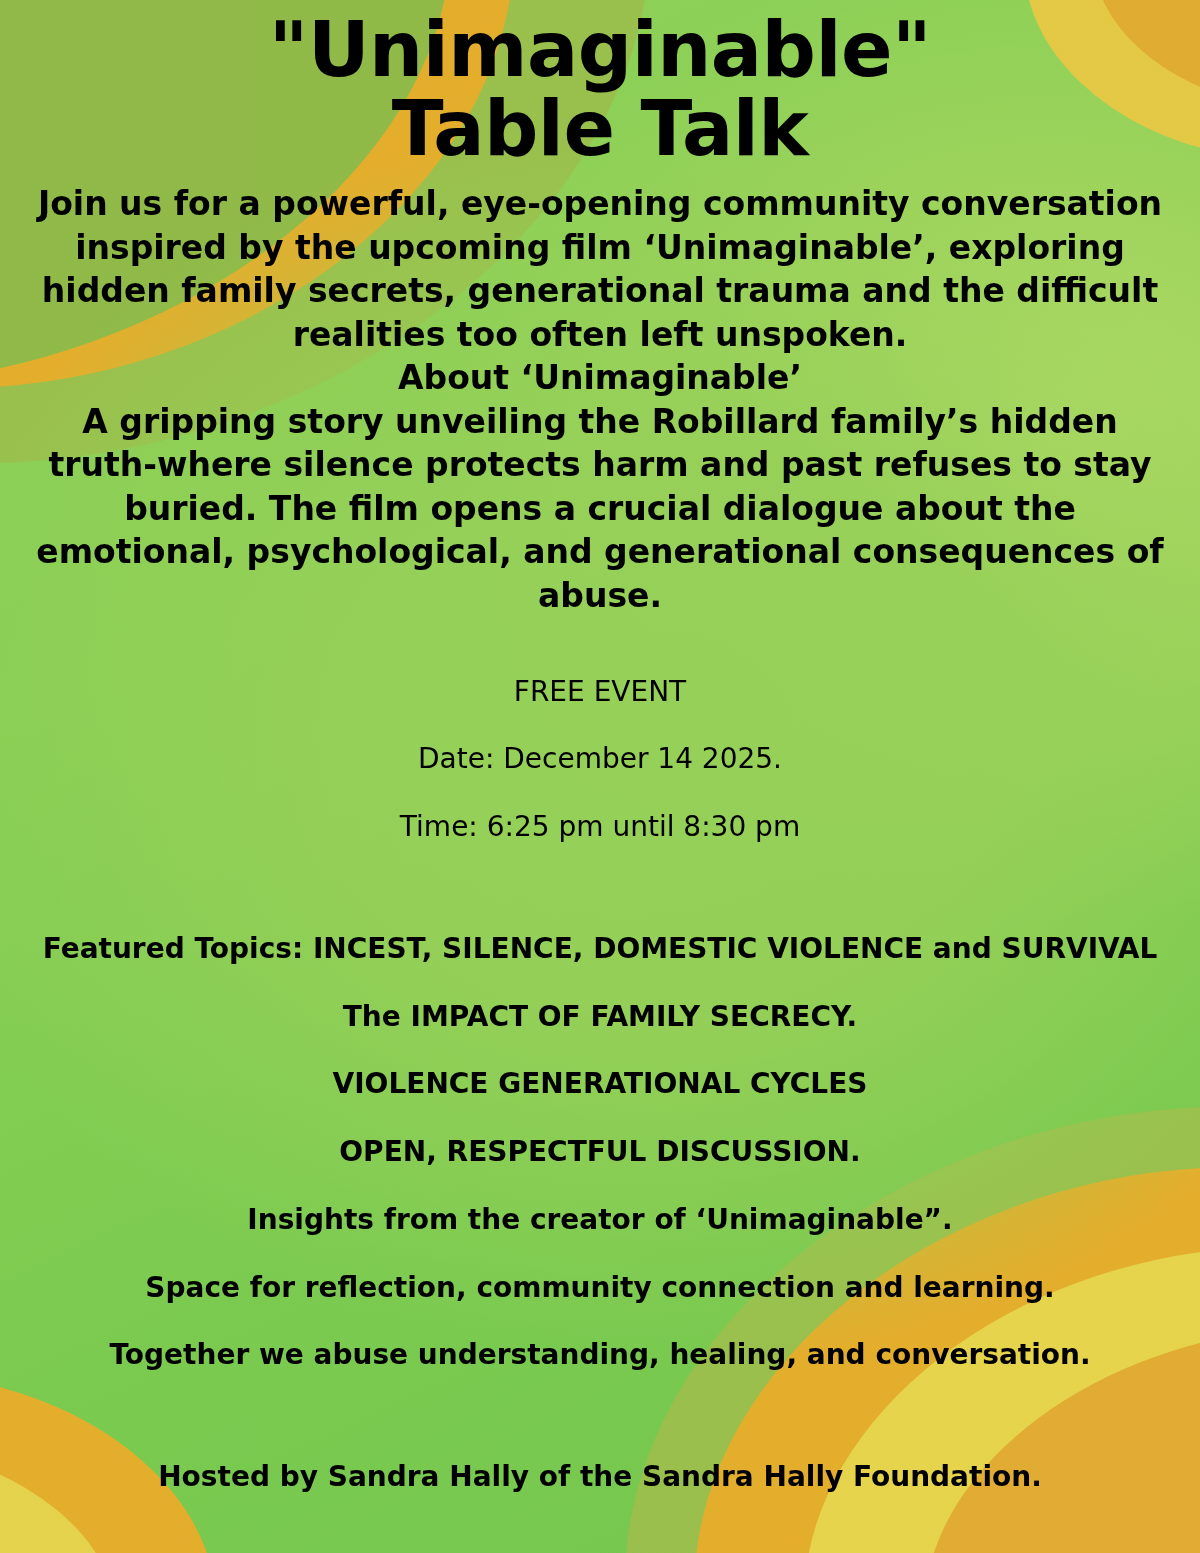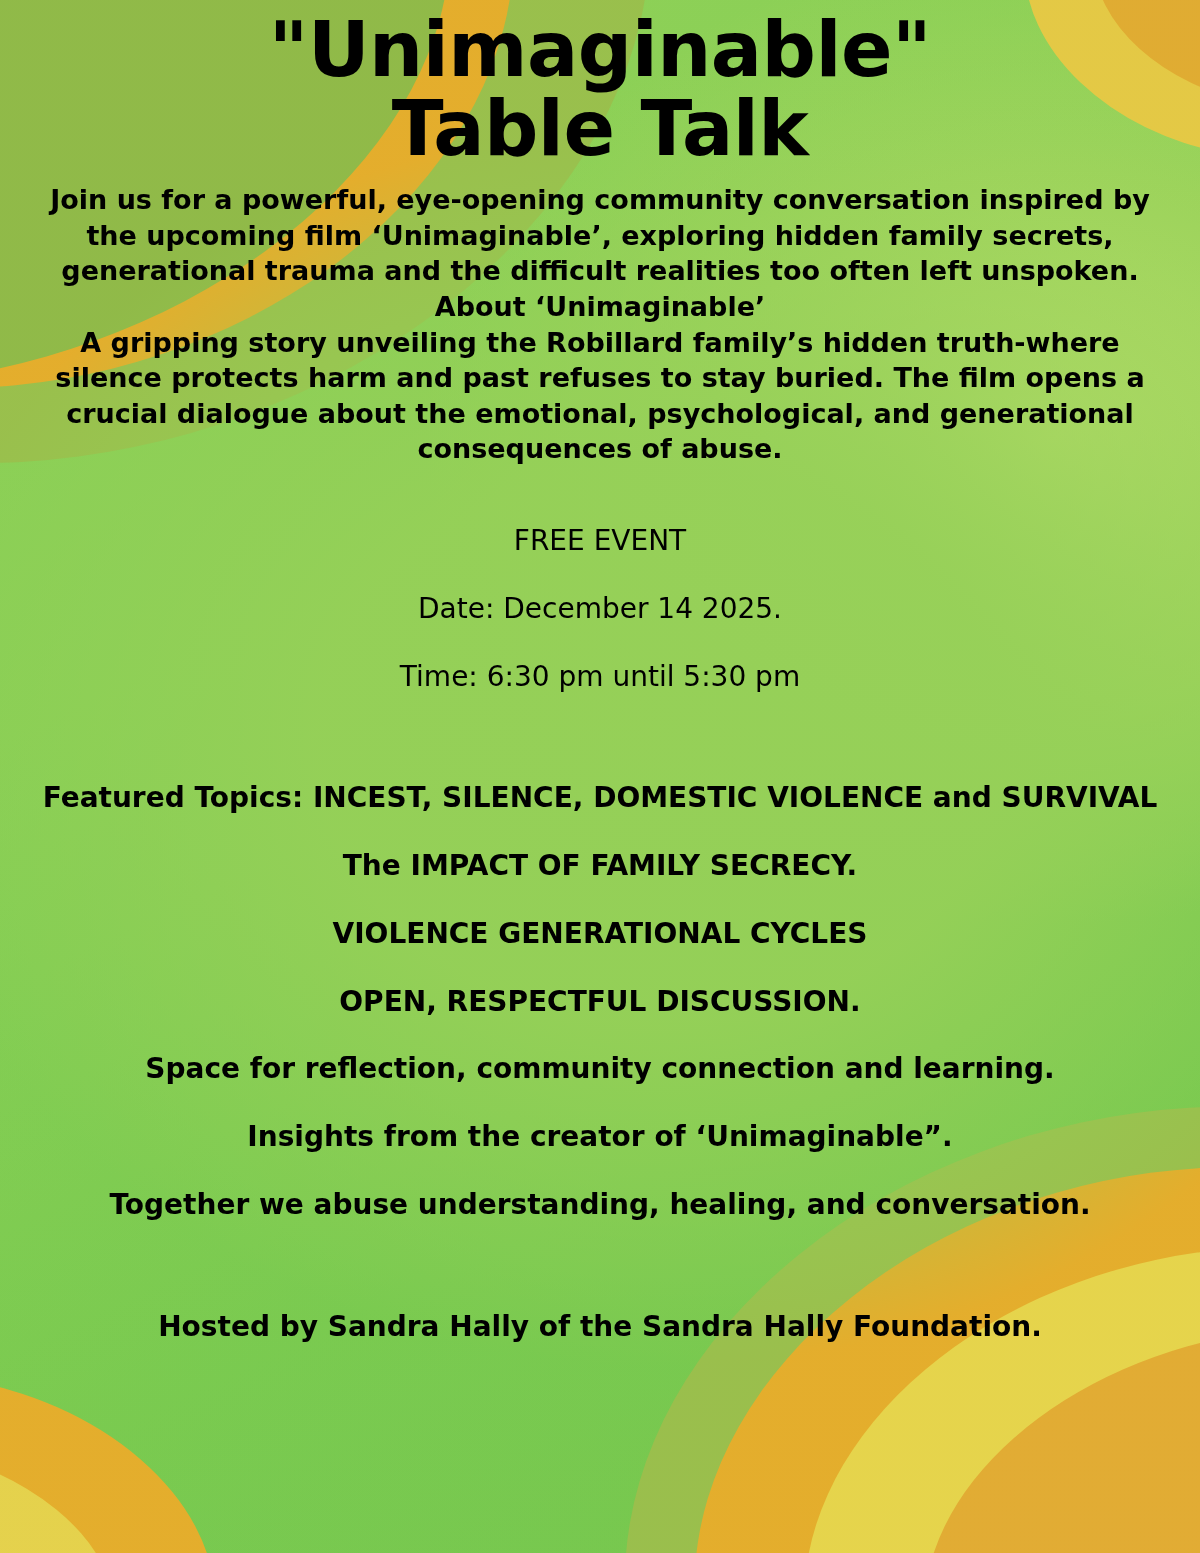--- a/index.html
+++ b/index.html
@@ -141,21 +141,21 @@
     font-weight: 700;
     font-size: 76px;
     line-height: 1.04;
     letter-spacing: -0.5px;
     margin: 4px 0 0 0;
   }
   .title .line2 { display: block; }
 
   .body-block {
     font-weight: 700;
-    font-size: 27px;
+    font-size: 33px;
     line-height: 1.32;
     margin: 14px 6px 0 6px;
   }
   .body-block p {
     margin: 0;
   }
   .spacer-sm { height: 26px; }
 
   .details {
     font-weight: 400;
@@ -208,32 +208,32 @@
       <p>Join us for a powerful, eye-opening community conversation inspired by the upcoming film ‘Unimaginable’, exploring hidden family secrets, generational trauma and the difficult realities too often left unspoken.</p>
       <p>About ‘Unimaginable’</p>
       <p>A gripping story unveiling the Robillard family’s hidden truth-where silence protects harm and past refuses to stay buried. The film opens a crucial dialogue about the emotional, psychological, and generational consequences of abuse.</p>
     </div>
 
     <div class="spacer-sm"></div>
 
     <div class="details">
       <p>FREE EVENT</p>
       <p>Date: December 14 2025.</p>
-      <p>Time:  6:30 pm until 5:30 pm</p>
+      <p>Time:  6:25 pm until 8:30 pm</p>
     </div>
 
     <div class="spacer-sm"></div>
 
     <div class="topics">
       <p>Featured Topics: INCEST, SILENCE, DOMESTIC VIOLENCE and SURVIVAL</p>
       <p>The IMPACT OF FAMILY SECRECY.</p>
       <p>VIOLENCE GENERATIONAL CYCLES</p>
       <p>OPEN, RESPECTFUL DISCUSSION.</p>
+      <p>Insights from the creator of ‘Unimaginable”.</p>
       <p>Space for reflection, community connection and learning.</p>
-      <p>Insights from the creator of ‘Unimaginable”.</p>
       <p>Together we abuse understanding, healing, and conversation.</p>
     </div>
 
     <div class="spacer-sm"></div>
 
     <div class="hosted">
       <p>Hosted by Sandra Hally of the Sandra Hally Foundation.</p>
 
     </div>
 

